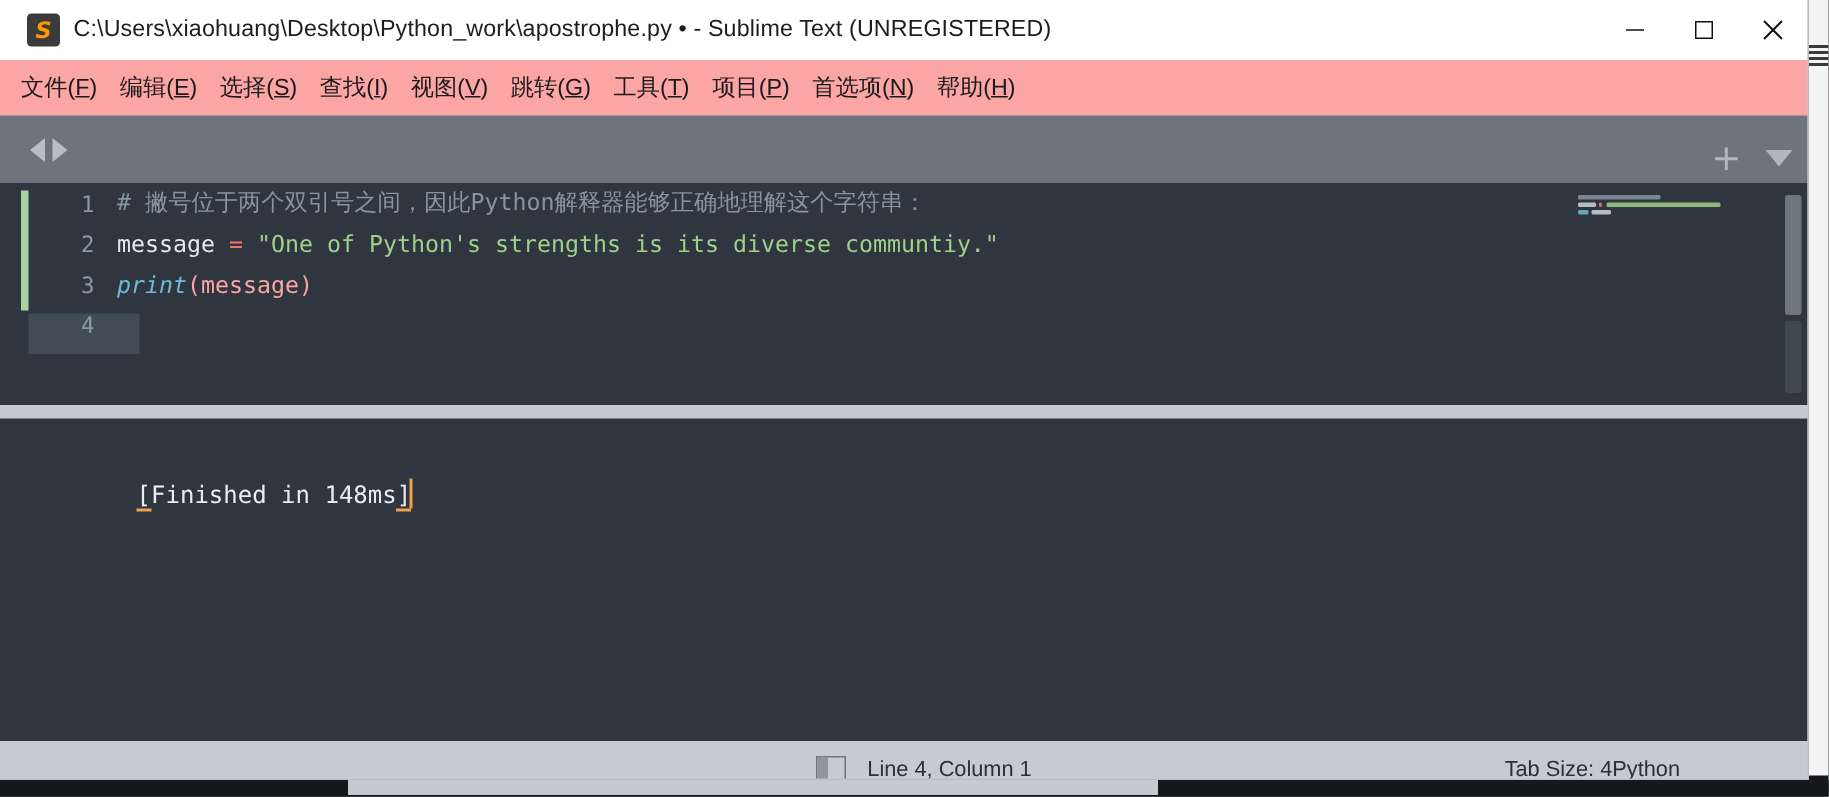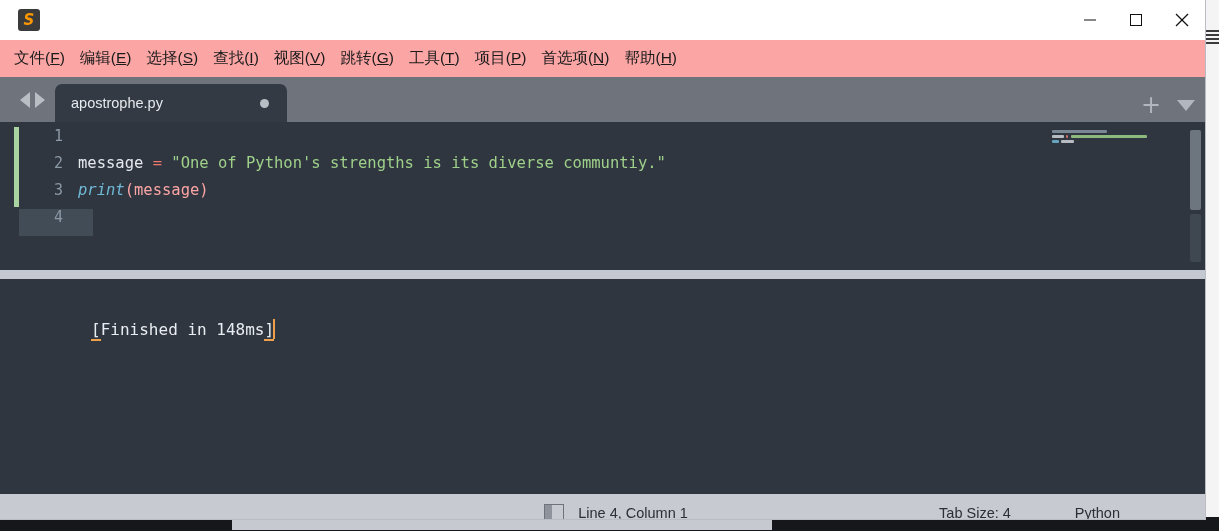--- a/index.html
+++ b/index.html
@@ -169,21 +169,21 @@
   }
   .sb-toggle{
     width:20px;height:18px;margin-left:27px;margin-right:14px;
     border:1px solid #6e737c;background:#c7cad1;position:relative;box-sizing:border-box;
   }
   .sb-toggle:after{
     content:"";position:absolute;left:0;top:0;width:7px;height:100%;background:#8f949c;
   }
   .sb-text{font-size:14.5px;color:#2b2f36;}
   .sb-right{position:absolute;right:0;top:0;height:37px;display:flex;align-items:center;}
-  .sb-right .sb-text{margin-right:64px;}
+  .sb-right .sb-text{}
   .sb-right .sb-text:last-child{margin-right:85px;}
 </style>
 </head>
 <body>
 
 <div id="screen">
 
   <div class="bg-right-panel"></div>
   <div class="bg-right-lines">
     <i></i>
@@ -194,20 +194,21 @@
   <div class="bg-left-strip"></div>
   <div class="bg-taskbar"></div>
   <div class="bg-taskbar-item"></div>
 
   <div class="window">
 
     <div class="titlebar">
       <div class="app-icon">
         <span class="glyph">S</span>
       </div>
+      <div class="title-text">C:\Users\xiaohuang\Desktop\Python_work\apostrophe.py • - Sublime Text (UNREGISTERED)</div>
 
       <div class="winbtns">
         <div class="winbtn">
           <svg width="14" height="14" viewBox="0 0 14 14">
             <line x1="1" y1="7" x2="13" y2="7" stroke="#111" stroke-width="1"></line>
           </svg>
         </div>
         <div class="winbtn">
           <svg width="14" height="14" viewBox="0 0 14 14">
             <rect x="1.5" y="1.5" width="11" height="11" fill="none" stroke="#111" stroke-width="1"></rect>
@@ -233,36 +234,33 @@
         <div class="menu-item">项目(<u>P</u>)</div>
         <div class="menu-item">首选项(<u>N</u>)</div>
         <div class="menu-item">帮助(<u>H</u>)</div>
       </div>
 
     <div class="tabbar">
       <div class="navarrows">
         <div class="tri left"></div>
         <div class="tri right"></div>
       </div>
-      <div class="tab">
-        <span class="tab-label">apostrophe.py</span>
-        <span class="tab-dot"></span>
-      </div>
       <div class="tabbar-right">
         <span class="plus">+</span>
         <span class="caret"></span>
       </div>
     </div>
 
     <div class="editor">
       <div class="mod-bar"></div>
       <div class="gutter-hl"></div>
       <div class="code-lines" id="code-lines">
           <div class="cline">
             <div class="lineno">1</div>
+            <div class="ccode"><span class="tok-comment"># 撇号位于两个双引号之间，因此Python解释器能够正确地理解这个字符串：</span></div>
           </div>
           <div class="cline">
             <div class="lineno">2</div>
             <div class="ccode"><span class="tok-var">message </span><span class="tok-op">= </span><span class="tok-str">"One of Python's strengths is its diverse communtiy."</span></div>
           </div>
           <div class="cline">
             <div class="lineno">3</div>
             <div class="ccode"><span class="tok-fn">print</span><span class="tok-plain">(message)</span></div>
           </div>
           <div class="cline">

